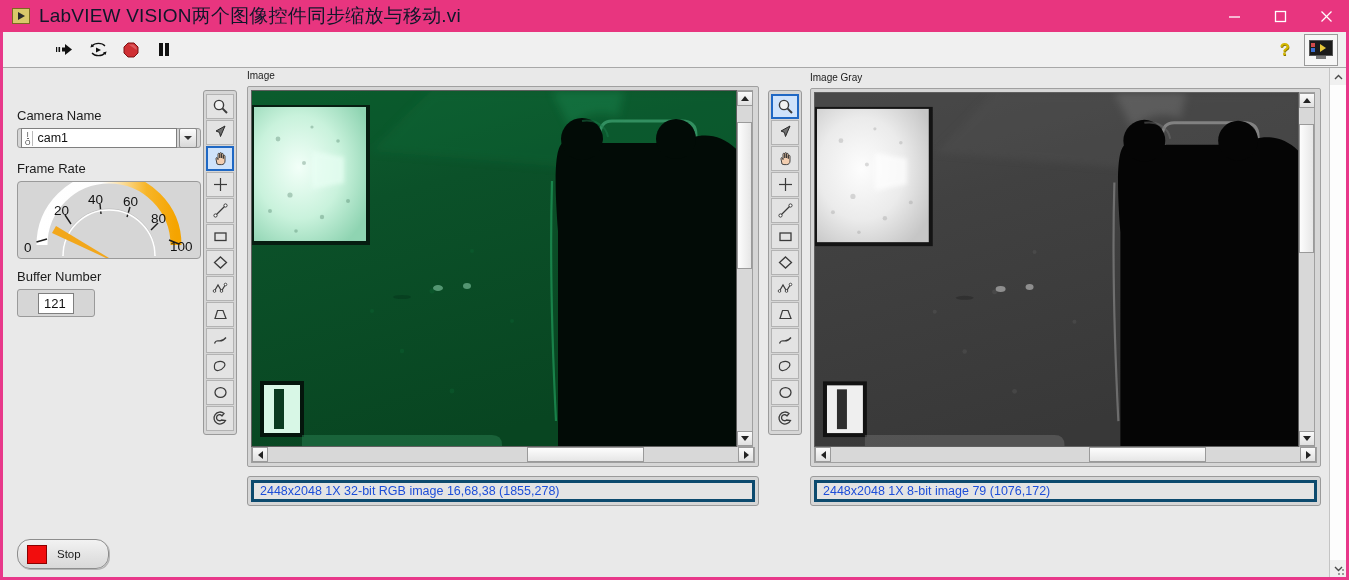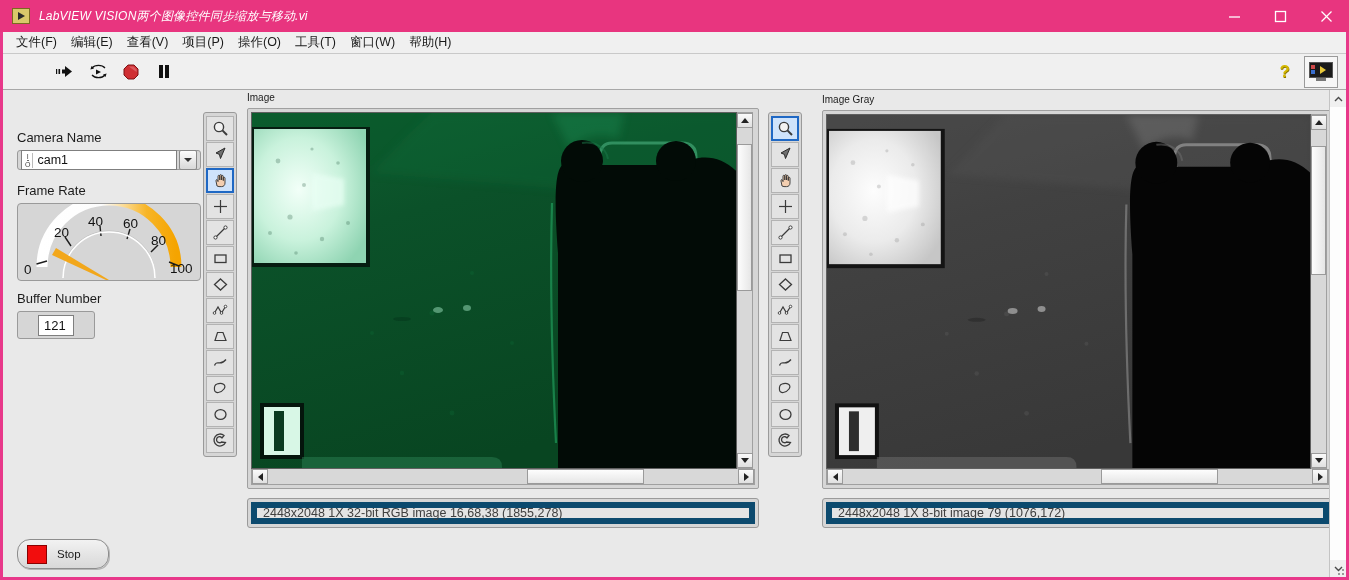--- a/index.html
+++ b/index.html
@@ -27,23 +27,22 @@
     display: flex; align-items: center; justify-content: center;
     flex: none;
   }
   .title-icon::after {
     content: ""; width: 0; height: 0;
     border-left: 7px solid #2b2b2b;
     border-top: 4.5px solid transparent;
     border-bottom: 4.5px solid transparent;
   }
   .title-text {
-    color: #ffffff; font-size: 12px; letter-spacing: .2px;
+    color: #0f172a; font-size: 19px; letter-spacing: .2px;
     white-space: nowrap;
-    font-style: italic;
   }
   .win-btns { position: absolute; right: 0; top: 0; height: 32px; display: flex; }
   .win-btn {
     width: 46px; height: 32px;
     display: flex; align-items: center; justify-content: center;
     color: #fff; font-size: 14px; line-height: 1;
   }
   .win-btn svg { display: block; }
   
   .menubar {
@@ -202,23 +201,23 @@
   .arr-up { border-left:4px solid transparent;border-right:4px solid transparent;border-bottom:5px solid #222;}
   .arr-dn { border-left:4px solid transparent;border-right:4px solid transparent;border-top:5px solid #222;}
   .arr-lt { border-top:4px solid transparent;border-bottom:4px solid transparent;border-right:5px solid #222;}
   .arr-rt { border-top:4px solid transparent;border-bottom:4px solid transparent;border-left:5px solid #222;}
   .status-bar {
     margin-top: 9px;
     background: #d6d6d6; border: 1px solid #9a9a9a; border-radius: 3px;
     padding: 3px;
   }
   .status-inner {
-    background: #e4e4e4; border: 6px solid #0c4a6e;
+    background: #e4e4e4; border: 3px solid #0c4a6e;
     height: 22px; display: flex; align-items: center; padding-left: 6px;
-    font-size: 12.5px; color: #404040; white-space: nowrap;
+    font-size: 12.5px; color: #1d4ed8; white-space: nowrap;
   }
   
   .main-sb {
     position: absolute; right: 0; top: 0; bottom: 0; width: 17px;
     background: #f0f0f0; border-left: 1px solid #c4c4c4;
     display: flex; flex-direction: column;
   }
   .main-sb-btn { height: 17px; display:flex;align-items:center;justify-content:center;
                  color:#555; font-size:9px; flex: none; }
   .main-sb-track { flex: 1; background: #fdfdfd; }
@@ -246,30 +245,20 @@
       </div>
       <div class="win-btn">
         <svg width="13" height="13" viewBox="0 0 13 13">
             <line x1="1.5" y1="1.5" x2="11.5" y2="11.5" stroke="#fff" stroke-width="1.3"></line>
             <line x1="11.5" y1="1.5" x2="1.5" y2="11.5" stroke="#fff" stroke-width="1.3"></line>
           </svg>
       </div>
     </div>
   </div>
 
-  <div class="menubar">
-    <div class="menu-item">文件(F)</div>
-    <div class="menu-item">编辑(E)</div>
-    <div class="menu-item">查看(V)</div>
-    <div class="menu-item">项目(P)</div>
-    <div class="menu-item">操作(O)</div>
-    <div class="menu-item">工具(T)</div>
-    <div class="menu-item">窗口(W)</div>
-    <div class="menu-item">帮助(H)</div>
-  </div>
 
   <div class="toolbar">
     <div class="tb-icons">
       <div class="tb-ic">
         <svg width="19" height="15" viewBox="0 0 19 15">
           <path d="M9,2 L16,7.5 L9,13 Z" fill="#111"></path>
           <rect x="6" y="5.5" width="3" height="4" fill="#111"></rect>
           <rect x="2.5" y="5" width="1.6" height="5" fill="#111"></rect>
           <rect x="0" y="5" width="1.2" height="5" fill="#111"></rect>
         </svg>
@@ -639,21 +628,21 @@
             </svg>
         </div>
         <div class="tool-btn">
           <svg width="17" height="17" viewBox="0 0 17 17">
               <path d="M12,3.5 A6,6 0 1 0 13.5,10.5 L9.5,10 A3,3 0 1 1 10,6 Z" fill="none" stroke="#3b3b3b" stroke-width="1.3"></path>
             </svg>
         </div>
       </div>
     </div>
 
-    <div class="img-group" style="margin-left:20px; padding-top:4px">
+    <div class="img-group" style="margin-left:8px; padding-top:4px">
       <div class="img-group-label">Image Gray</div>
       <div class="img-frame">
         <div class="img-inner">
           <div class="img-canvas" style="width:485px;height:355px">
             <svg width="485" height="355" viewBox="0 0 486 357" preserveAspectRatio="none">
               <defs>
                 <linearGradient id="pcbgg" x1="0" y1="0" x2="0.4" y2="1">
                   <stop offset="0%" stop-color="#4a4a4a"></stop>
                   <stop offset="35%" stop-color="#414141"></stop>
                   <stop offset="100%" stop-color="#383838"></stop>

